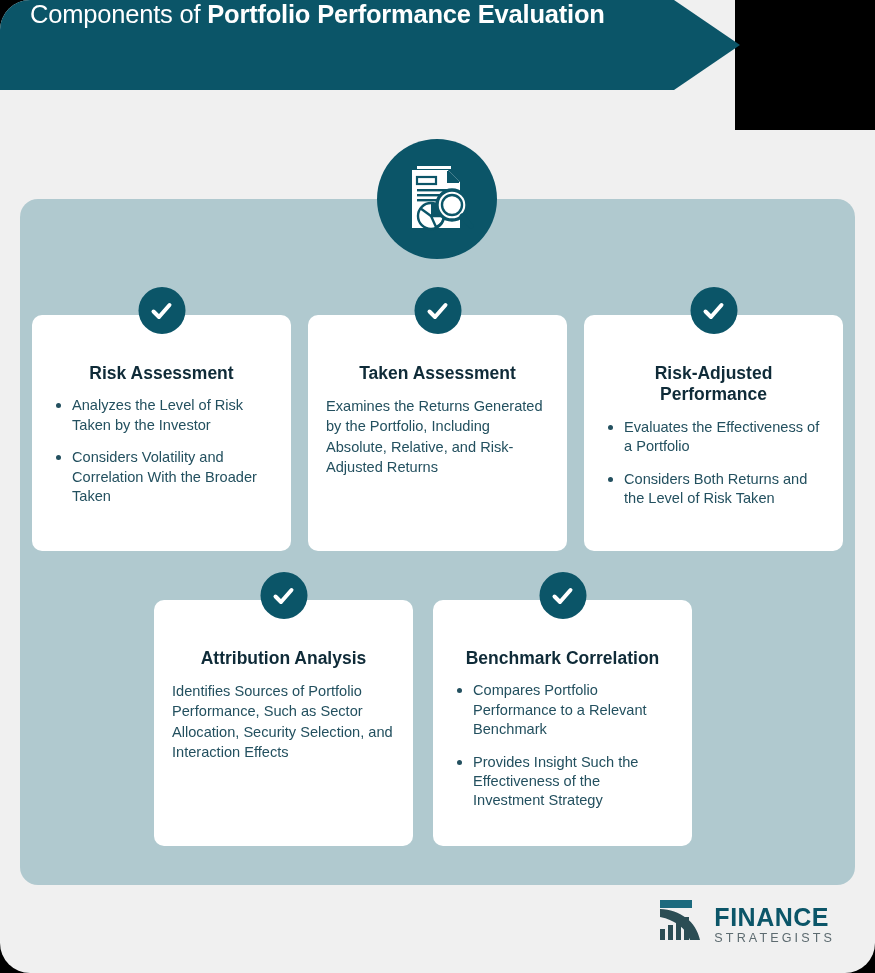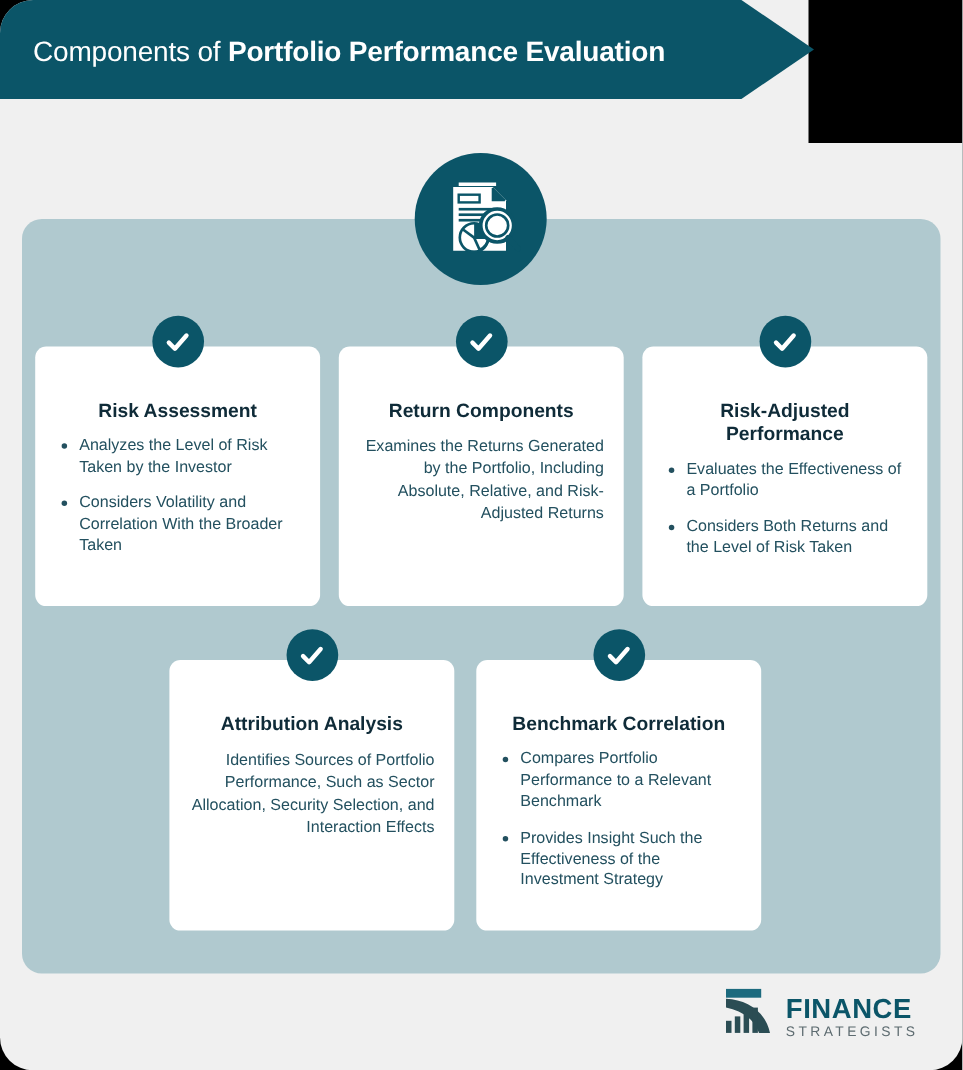--- a/index.html
+++ b/index.html
@@ -42,21 +42,20 @@
   .header-banner {
     position: absolute;
     left: 0; top: 0;
     width: 740px;
     height: 94px;
     background: #0b5568;
     z-index: 6;
     -webkit-clip-path: polygon(0 0, 674px 0, 740px 45px, 674px 90px, 0 90px);
     clip-path: polygon(0 0, 674px 0, 740px 45px, 674px 90px, 0 90px);
     display: flex;
-    align-items: center;
   }
   .header-title {
     color: #ffffff;
     font-size: 25.5px;
     font-weight: 400;
     letter-spacing: -0.2px;
     padding-left: 30px;
     white-space: nowrap;
   }
   .header-title b { font-weight: 700; }
@@ -137,21 +136,21 @@
     font-weight: 700;
     text-align: center;
     line-height: 1.22;
     margin-bottom: 12px;
   }
 
   .card-para {
     color: #23505f;
     font-size: 14.6px;
     line-height: 1.38;
-    text-align: right;
+    text-align: left;
   }
 
   .card-list {
     list-style: none;
     color: #23505f;
     font-size: 14.6px;
     line-height: 1.33;
     padding-left: 4px;
   }
   .card-list li {
@@ -253,21 +252,21 @@
           <li>Considers Volatility and Correlation With the Broader Taken</li>
         </ul>
       </div>
 
       <div class="card">
         <div class="badge">
           <svg width="26" height="26" viewBox="0 0 26 26">
             <path d="M5 13.5 L10.5 19 L21 7" fill="none" stroke="#ffffff" stroke-width="4" stroke-linecap="round" stroke-linejoin="round"></path>
           </svg>
         </div>
-        <div class="card-title">Return Components</div>
+        <div class="card-title">Taken Assessment</div>
         <p class="card-para">Examines the Returns Generated by the Portfolio, Including Absolute, Relative, and Risk-Adjusted Returns</p>
       </div>
 
       <div class="card">
         <div class="badge">
           <svg width="26" height="26" viewBox="0 0 26 26">
             <path d="M5 13.5 L10.5 19 L21 7" fill="none" stroke="#ffffff" stroke-width="4" stroke-linecap="round" stroke-linejoin="round"></path>
           </svg>
         </div>
         <div class="card-title">Risk-Adjusted Performance</div>

